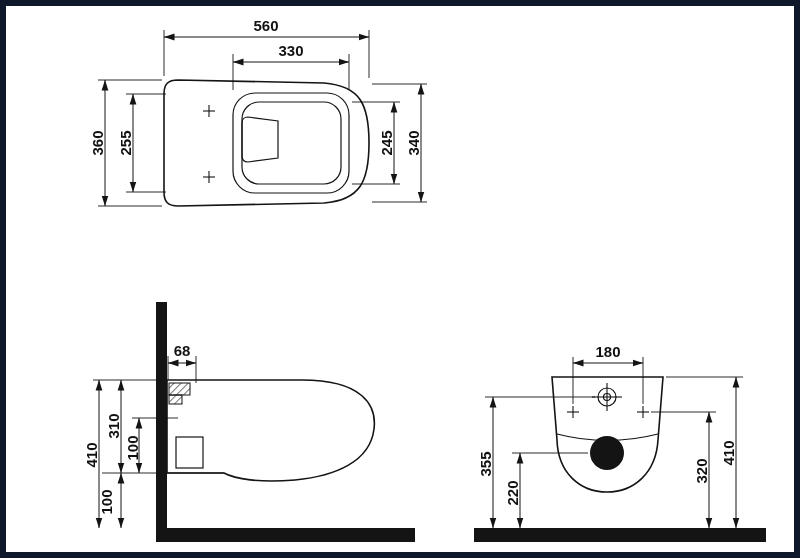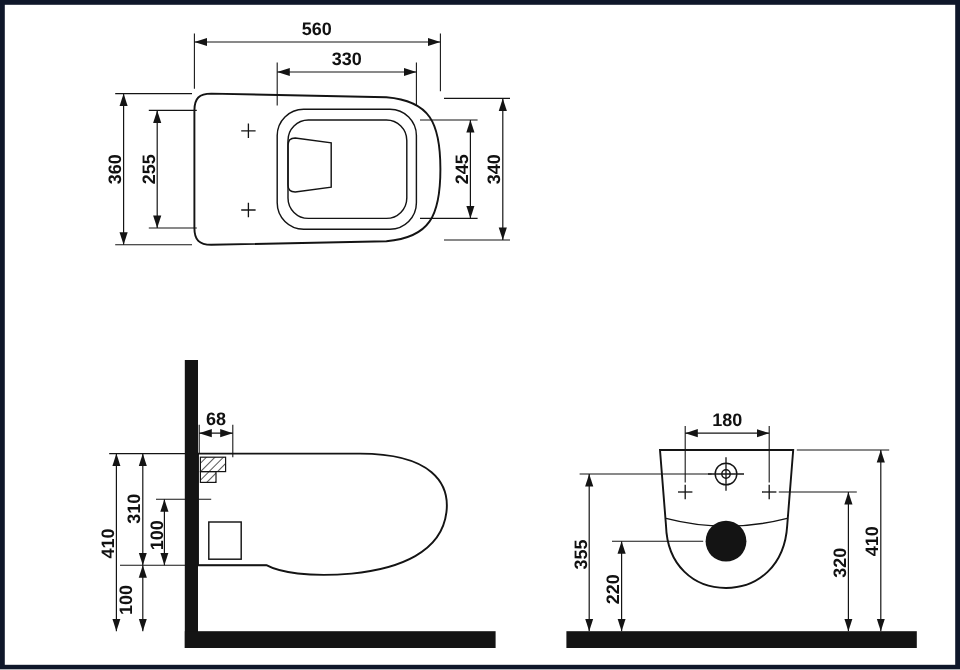--- a/index.html
+++ b/index.html
@@ -1,18 +1,18 @@
 <!DOCTYPE html>
 <html><head>
 <meta charset="utf-8">
 <style>
   html,body{margin:0;padding:0;background:#e9e9e9;}
   .canvas{
     width:800px;height:558px;margin:0 auto;background:#ffffff;
-    border:4px solid #0f172a;box-sizing:border-box;position:relative;
+    border:6px solid #0f172a;box-sizing:border-box;position:relative;
     font-family:"Liberation Sans",sans-serif;
   }
   svg{display:block;}
   .outline{fill:#ffffff;stroke:#141414;stroke-width:1.6;}
   .thin{fill:none;stroke:#141414;stroke-width:1.2;}
   .solid{fill:#141414;stroke:none;}
   .dim{stroke:#141414;stroke-width:1;fill:none;}
   .ext{stroke:#141414;stroke-width:0.9;fill:none;}
   .cross{stroke:#141414;stroke-width:1.1;fill:none;}
   text.dim-t{

